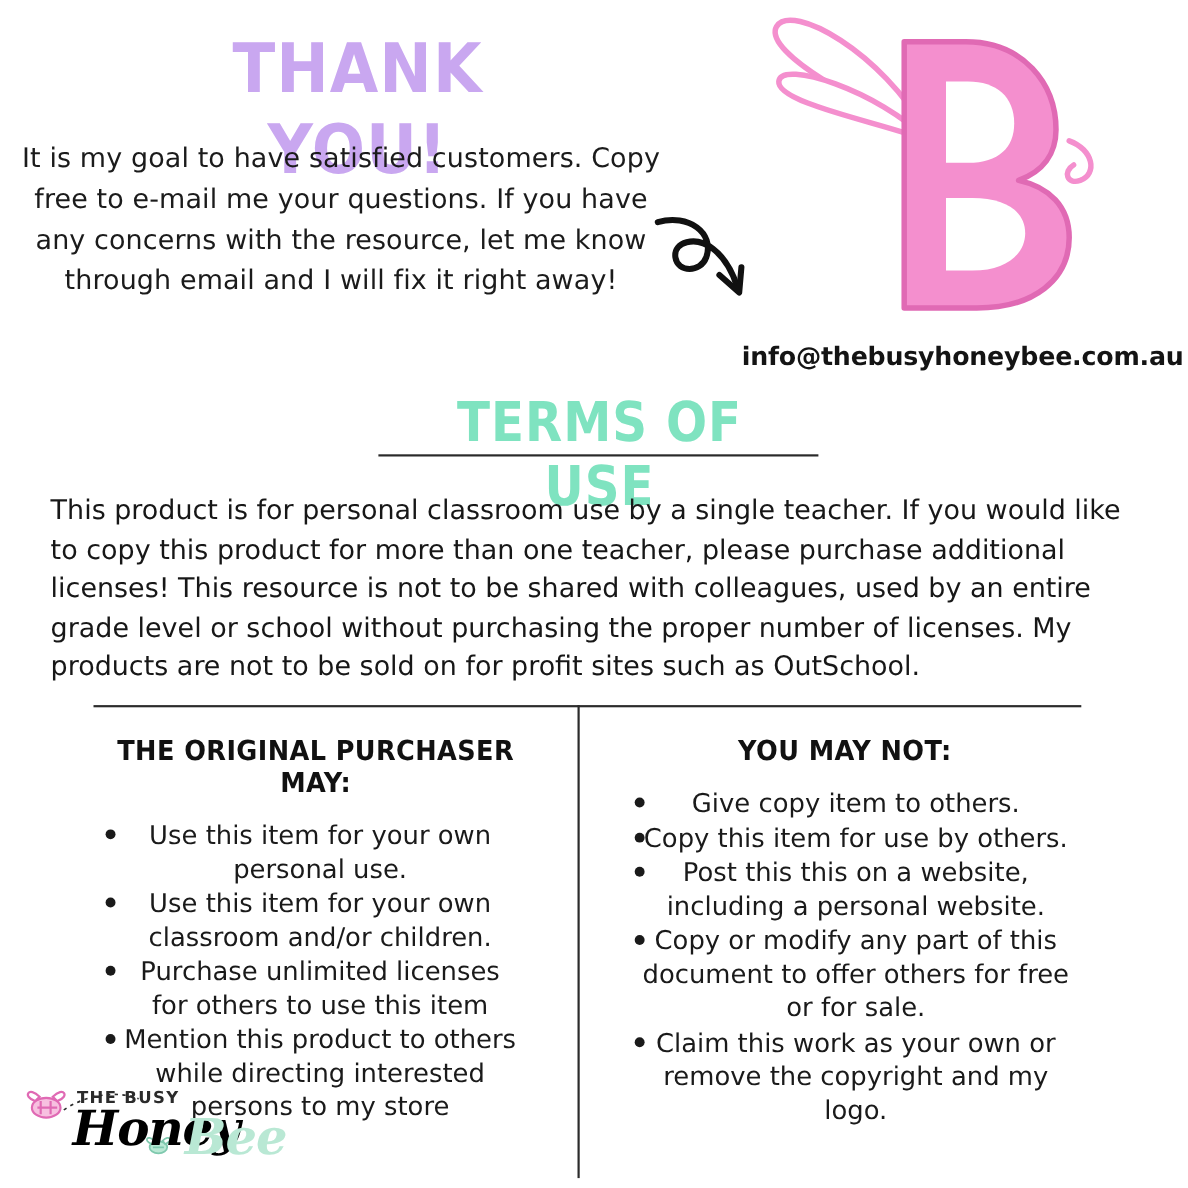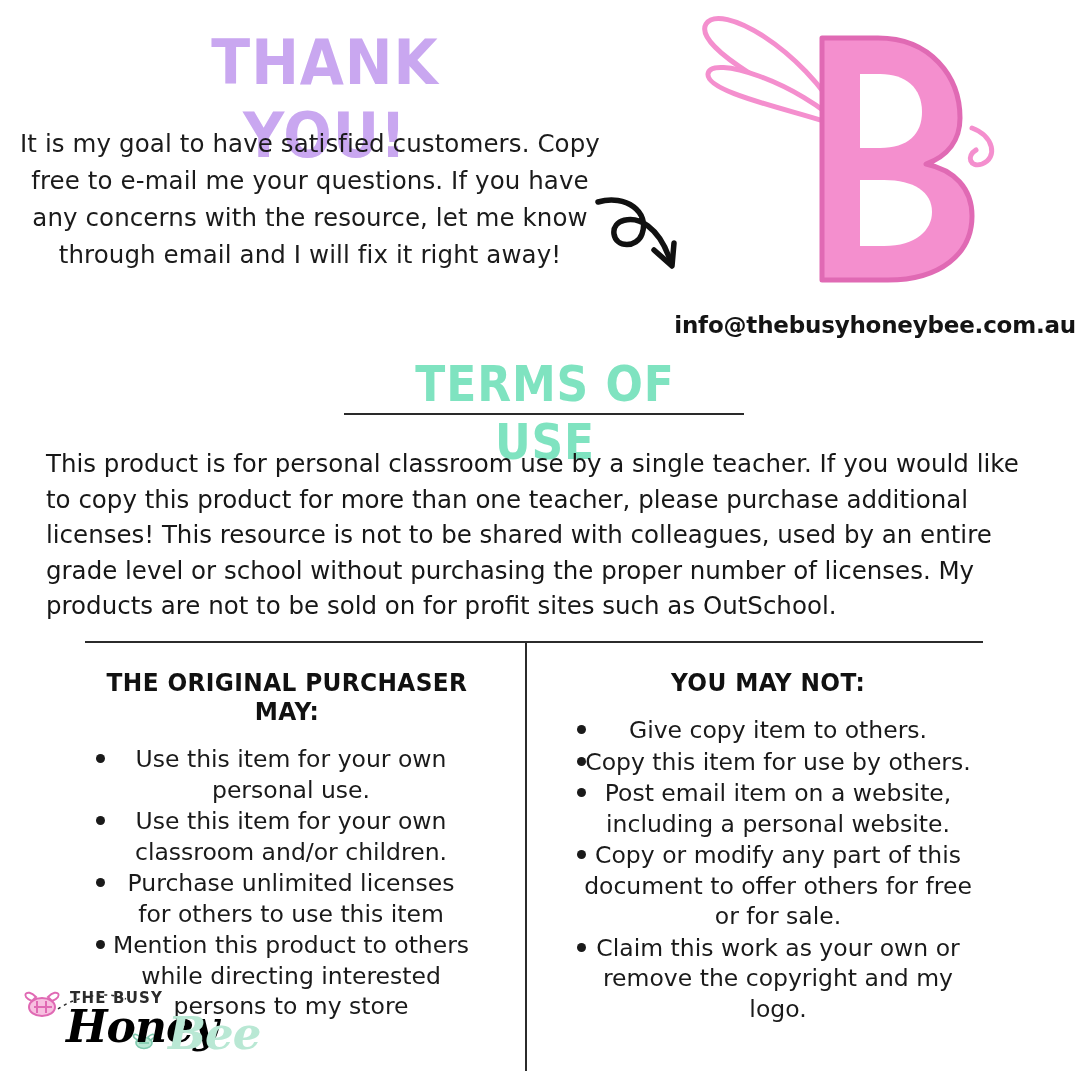--- a/index.html
+++ b/index.html
@@ -271,21 +271,21 @@
       <li><span class="dot"></span><span>Purchase unlimited licenses for others to use this item</span></li>
       <li><span class="dot"></span><span>Mention this product to others while directing interested persons to my store</span></li>
     </ul>
   </div>
 
   <div class="col col-right">
     <div class="col-head">YOU MAY NOT:</div>
     <ul class="bullets">
       <li><span class="dot"></span><span>Give copy item to others.</span></li>
       <li><span class="dot"></span><span>Copy this item for use by others.</span></li>
-      <li><span class="dot"></span><span>Post email item on a website, including a personal website.</span></li>
+      <li><span class="dot"></span><span>Post this this on a website, including a personal website.</span></li>
       <li><span class="dot"></span><span>Copy or modify any part of this document to offer others for free or for sale.</span></li>
       <li><span class="dot"></span><span>Claim this work as your own or remove the copyright and my logo.</span></li>
     </ul>
   </div>
 
   <div class="logo">
     <svg width="215" height="82" viewBox="0 0 215 82" style="position:absolute;left:0;top:0;">
 
       <ellipse cx="24" cy="22" rx="13" ry="9" fill="#f7c0e0" stroke="#e06ab4" stroke-width="2"></ellipse>
       <path d="M16 22 L34 22 M19 16 L19 28 M28 16 L28 28" stroke="#e06ab4" stroke-width="2"></path>

